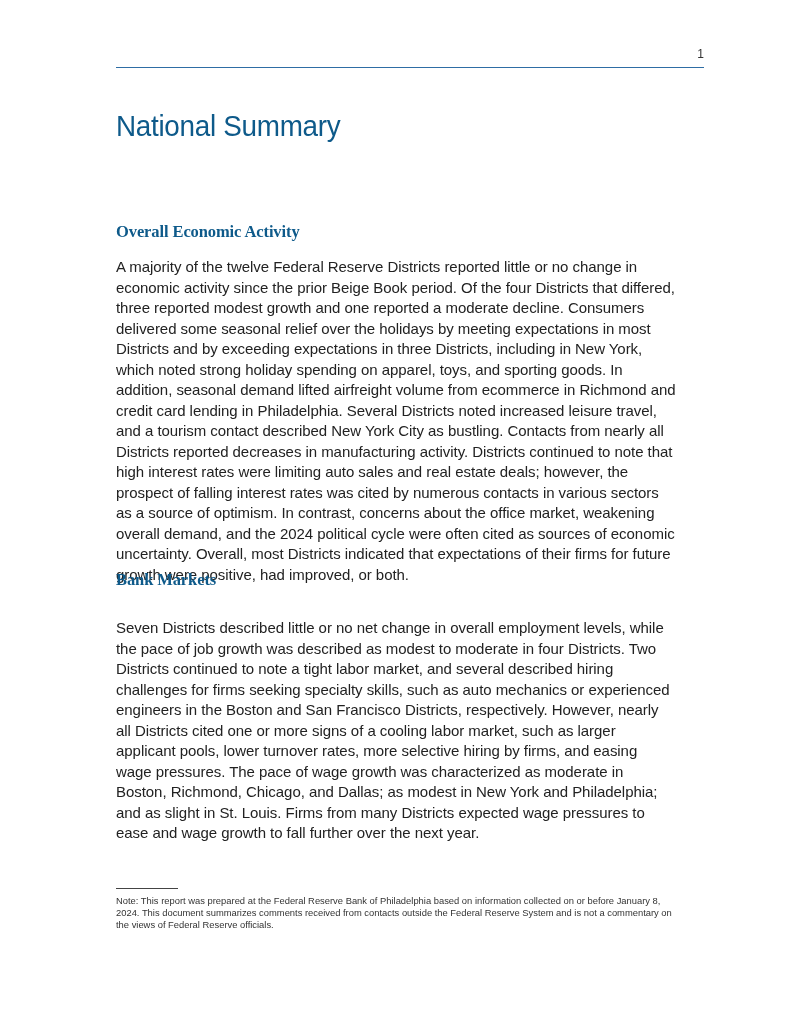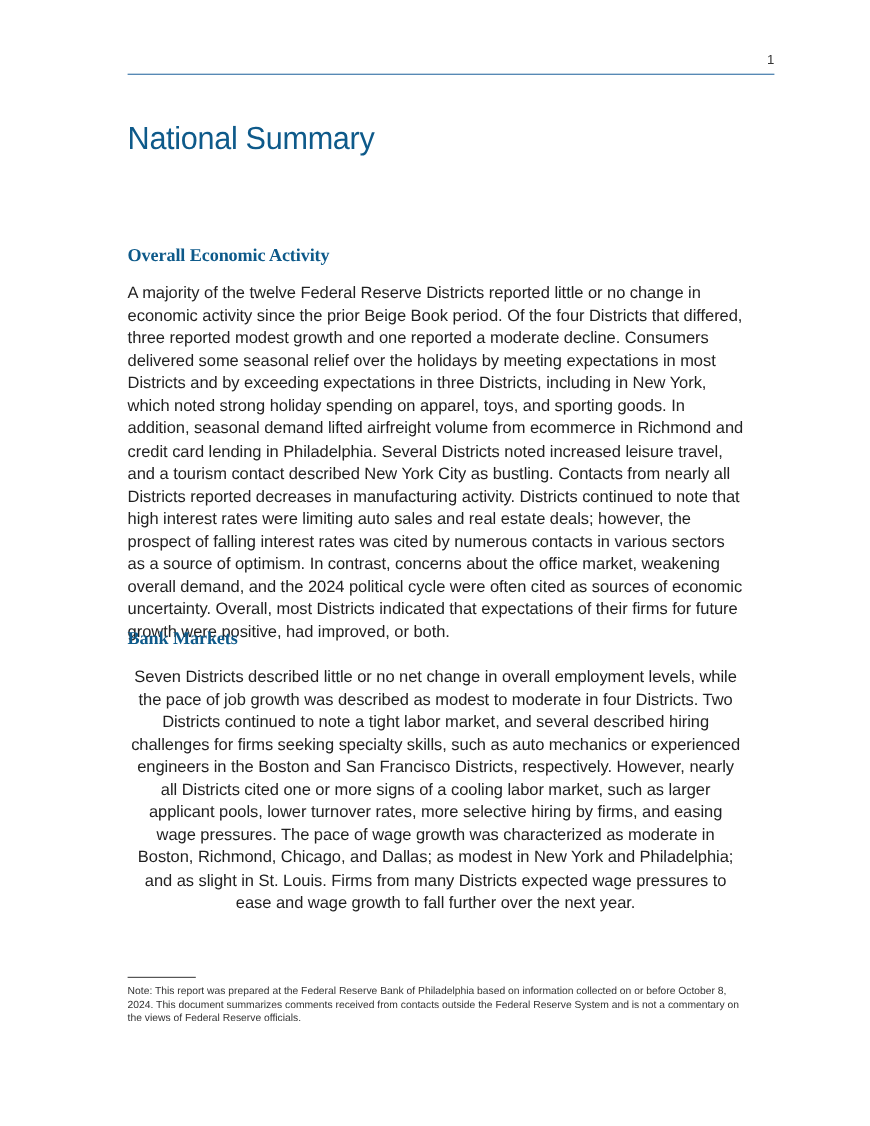--- a/index.html
+++ b/index.html
@@ -59,21 +59,21 @@
       margin: 0;
       font-size: 15px;
       line-height: 20.5px;
       color: #222222;
       text-align: left;
       letter-spacing: -0.05px;
     }
     #sec-econ { top: 222px; }
     #sec-econ p { margin-top: 15px; }
     #sec-labor { top: 570px; }
-    #sec-labor p { margin-top: 16px; text-align: center; }
+    #sec-labor p { margin-top: 28px; }
     .footnote-rule {
       position: absolute;
       top: 888px;
       left: 116px;
       width: 62px;
       height: 0;
       border-top: 1px solid #444444;
     }
     .footnote {
       position: absolute;
@@ -98,13 +98,13 @@
   <h2>Overall Economic Activity</h2>
   <p>A majority of the twelve Federal Reserve Districts reported little or no change in economic activity since the prior Beige Book period. Of the four Districts that differed, three reported modest growth and one reported a moderate decline. Consumers delivered some seasonal relief over the holidays by meeting expectations in most Districts and by exceeding expectations in three Districts, including in New York, which noted strong holiday spending on apparel, toys, and sporting goods. In addition, seasonal demand lifted airfreight volume from ecommerce in Richmond and credit card lending in Philadelphia. Several Districts noted increased leisure travel, and a tourism contact described New York City as bustling. Contacts from nearly all Districts reported decreases in manufacturing activity. Districts continued to note that high interest rates were limiting auto sales and real estate deals; however, the prospect of falling interest rates was cited by numerous contacts in various sectors as a source of optimism. In contrast, concerns about the office market, weakening overall demand, and the 2024 political cycle were often cited as sources of economic uncertainty. Overall, most Districts indicated that expectations of their firms for future growth were positive, had improved, or both.</p>
 </section>
 
 <section class="section" id="sec-labor">
   <h2>Bank Markets</h2>
   <p>Seven Districts described little or no net change in overall employment levels, while the pace of job growth was described as modest to moderate in four Districts. Two Districts continued to note a tight labor market, and several described hiring challenges for firms seeking specialty skills, such as auto mechanics or experienced engineers in the Boston and San Francisco Districts, respectively. However, nearly all Districts cited one or more signs of a cooling labor market, such as larger applicant pools, lower turnover rates, more selective hiring by firms, and easing wage pressures. The pace of wage growth was characterized as moderate in Boston, Richmond, Chicago, and Dallas; as modest in New York and Philadelphia; and as slight in St. Louis. Firms from many Districts expected wage pressures to ease and wage growth to fall further over the next year.</p>
 </section>
 
 <div class="footnote-rule"></div>
-<p class="footnote">Note: This report was prepared at the Federal Reserve Bank of Philadelphia based on information collected on or before October 8, 2024. This document summarizes comments received from contacts outside the Federal Reserve System and is not a commentary on the views of Federal Reserve officials.</p>
+<p class="footnote">Note: This report was prepared at the Federal Reserve Bank of Philadelphia based on information collected on or before January 8, 2024. This document summarizes comments received from contacts outside the Federal Reserve System and is not a commentary on the views of Federal Reserve officials.</p>
 
 </body></html>

